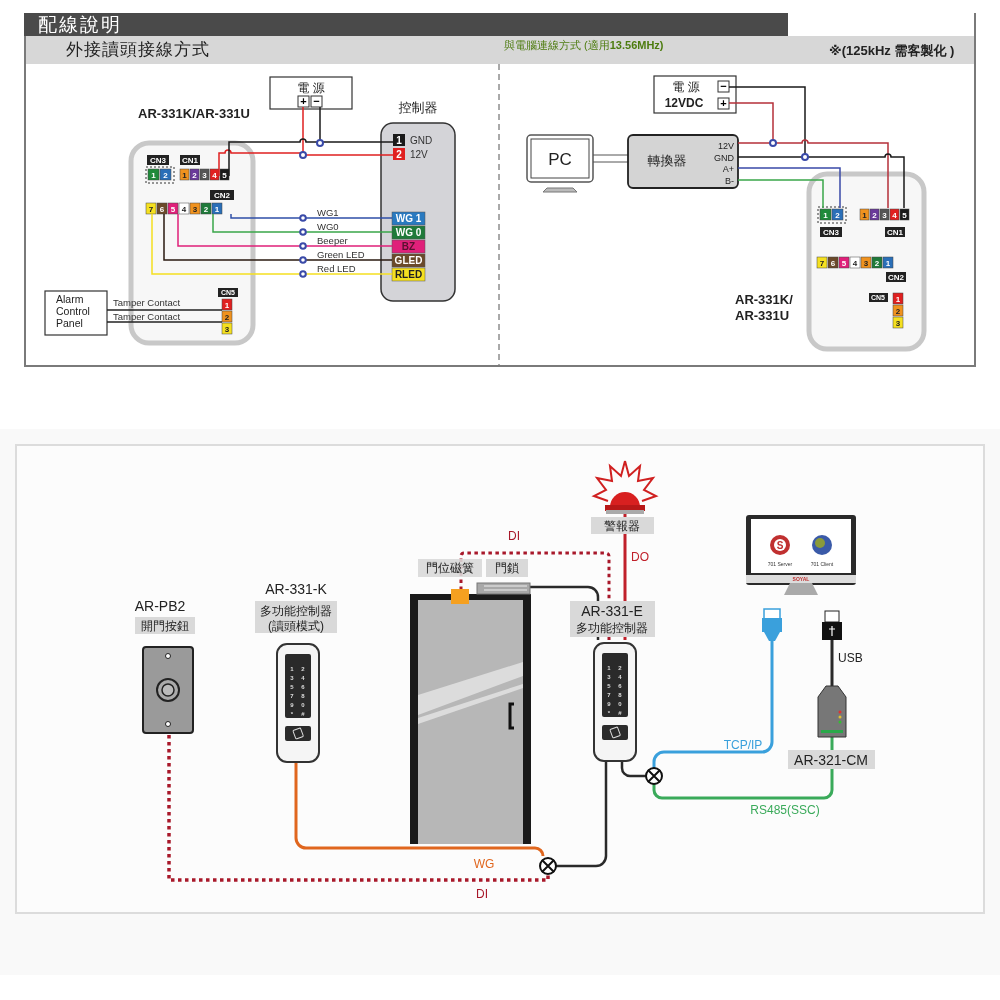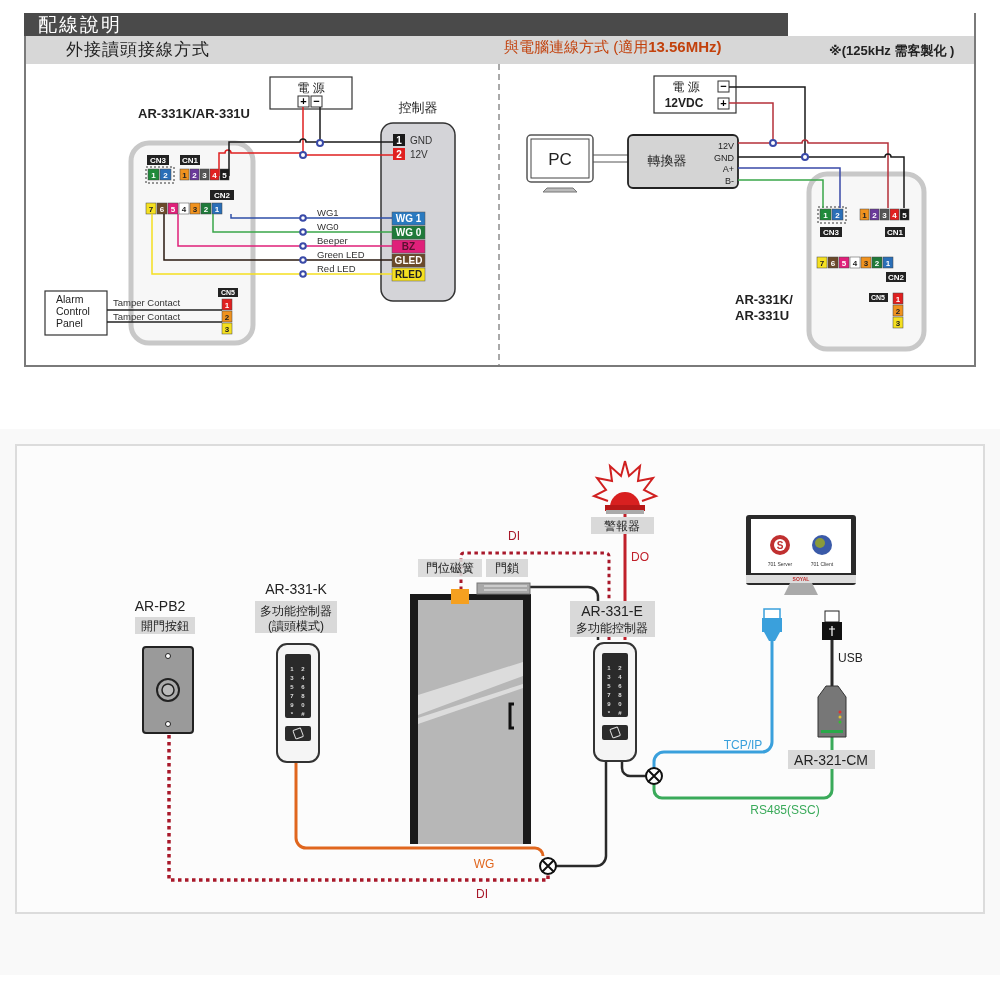--- a/index.html
+++ b/index.html
@@ -3,21 +3,21 @@
 <meta charset="utf-8">
 <style>
   html, body { margin:0; padding:0; background:#ffffff; }
   body { width:1000px; height:1000px; position:relative; overflow:hidden; font-family:"Liberation Sans", "DejaVu Sans", sans-serif; }
   svg text { font-family:"Liberation Sans", "DejaVu Sans", sans-serif; }
   .abs { position:absolute; }
   #top-panel { left:24px; top:13px; width:952px; height:354px; border:2px solid #7a7a7a; border-top:none; box-sizing:border-box; background:#fff; }
   #title-bar { left:24px; top:13px; width:764px; height:23px; background:#4a4a4a; color:#fff; font-size:19px; line-height:23px; padding-left:14px; box-sizing:border-box; letter-spacing:2px; }
   #sub-bar { left:26px; top:36px; width:948px; height:28px; background:#d7d7d7; }
   .sub-left { left:30px; top:38px; font-size:17px; color:#222; letter-spacing:1px;margin-left:36px; }
-  .sub-right { left:504px; top:38px; font-size:15px; color:#c2410c; }
+  .sub-right { left:504px; top:38px; font-size:11px; color:#4d7c0f; }
   .sub-note { left:820px; top:42px; font-size:13px; color:#222; font-weight:bold;margin-left:9px; }
   #bottom-band { left:0; top:429px; width:1000px; height:546px; background:#f9f9f9; }
   #bottom-box { left:15px; top:444px; width:970px; height:470px; border:2px solid #dcdcdc; box-sizing:border-box; background:#fcfcfc; }
 </style>
 </head>
 <body>
 
 <div id="top-panel" class="abs"></div>
 <div id="title-bar" class="abs">配線說明</div>
 <div id="sub-bar" class="abs"></div>

